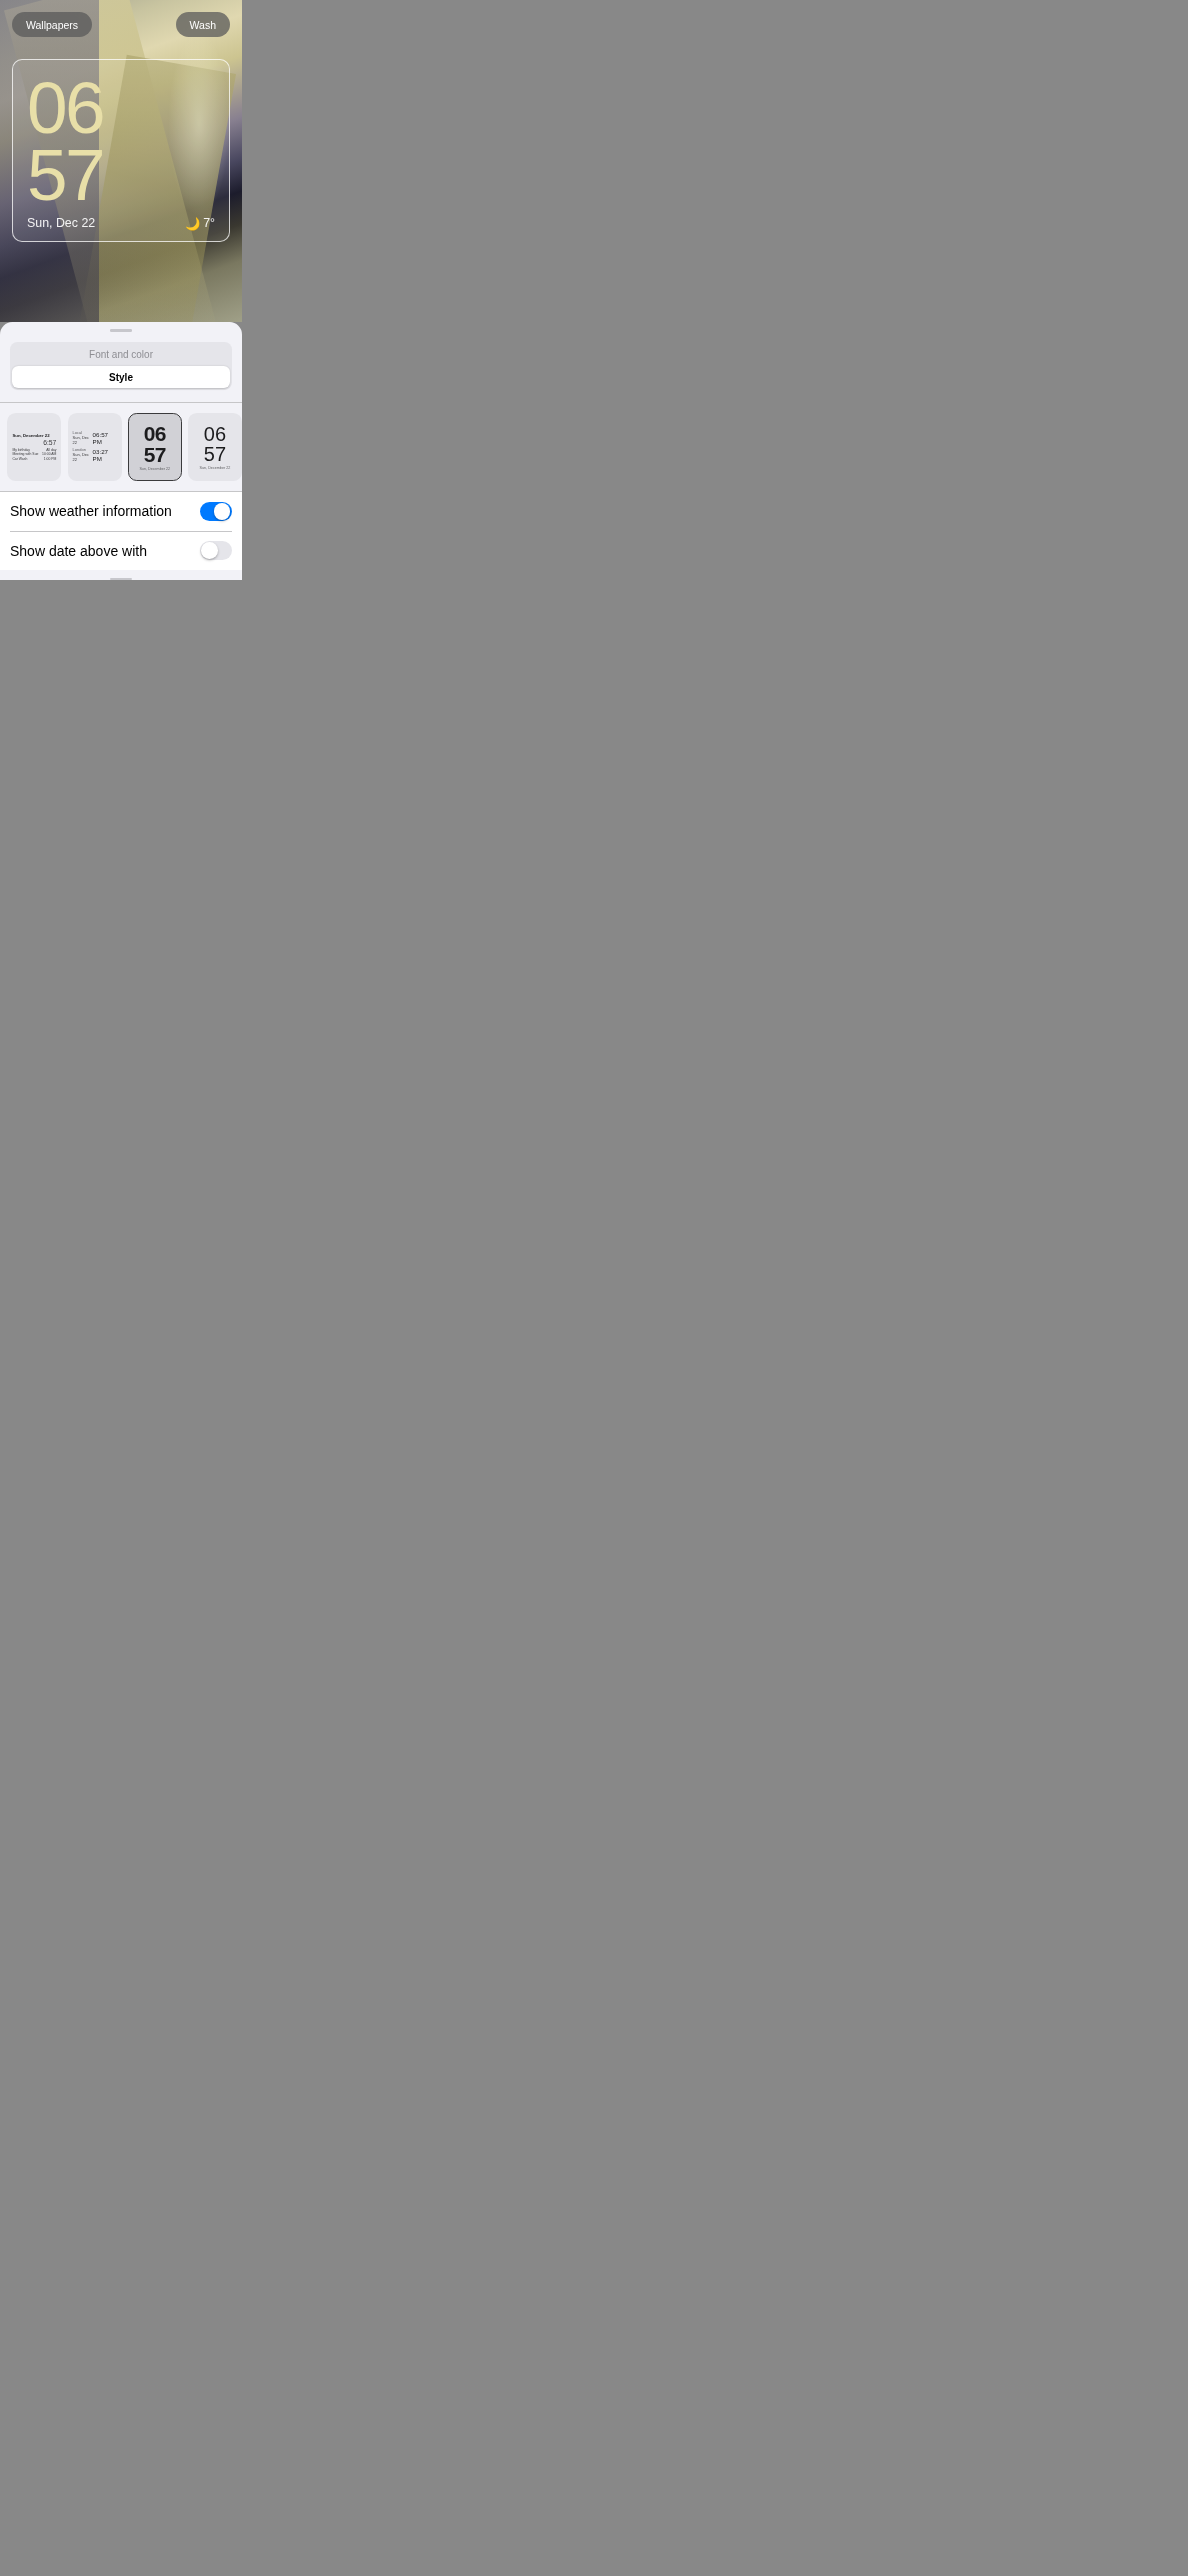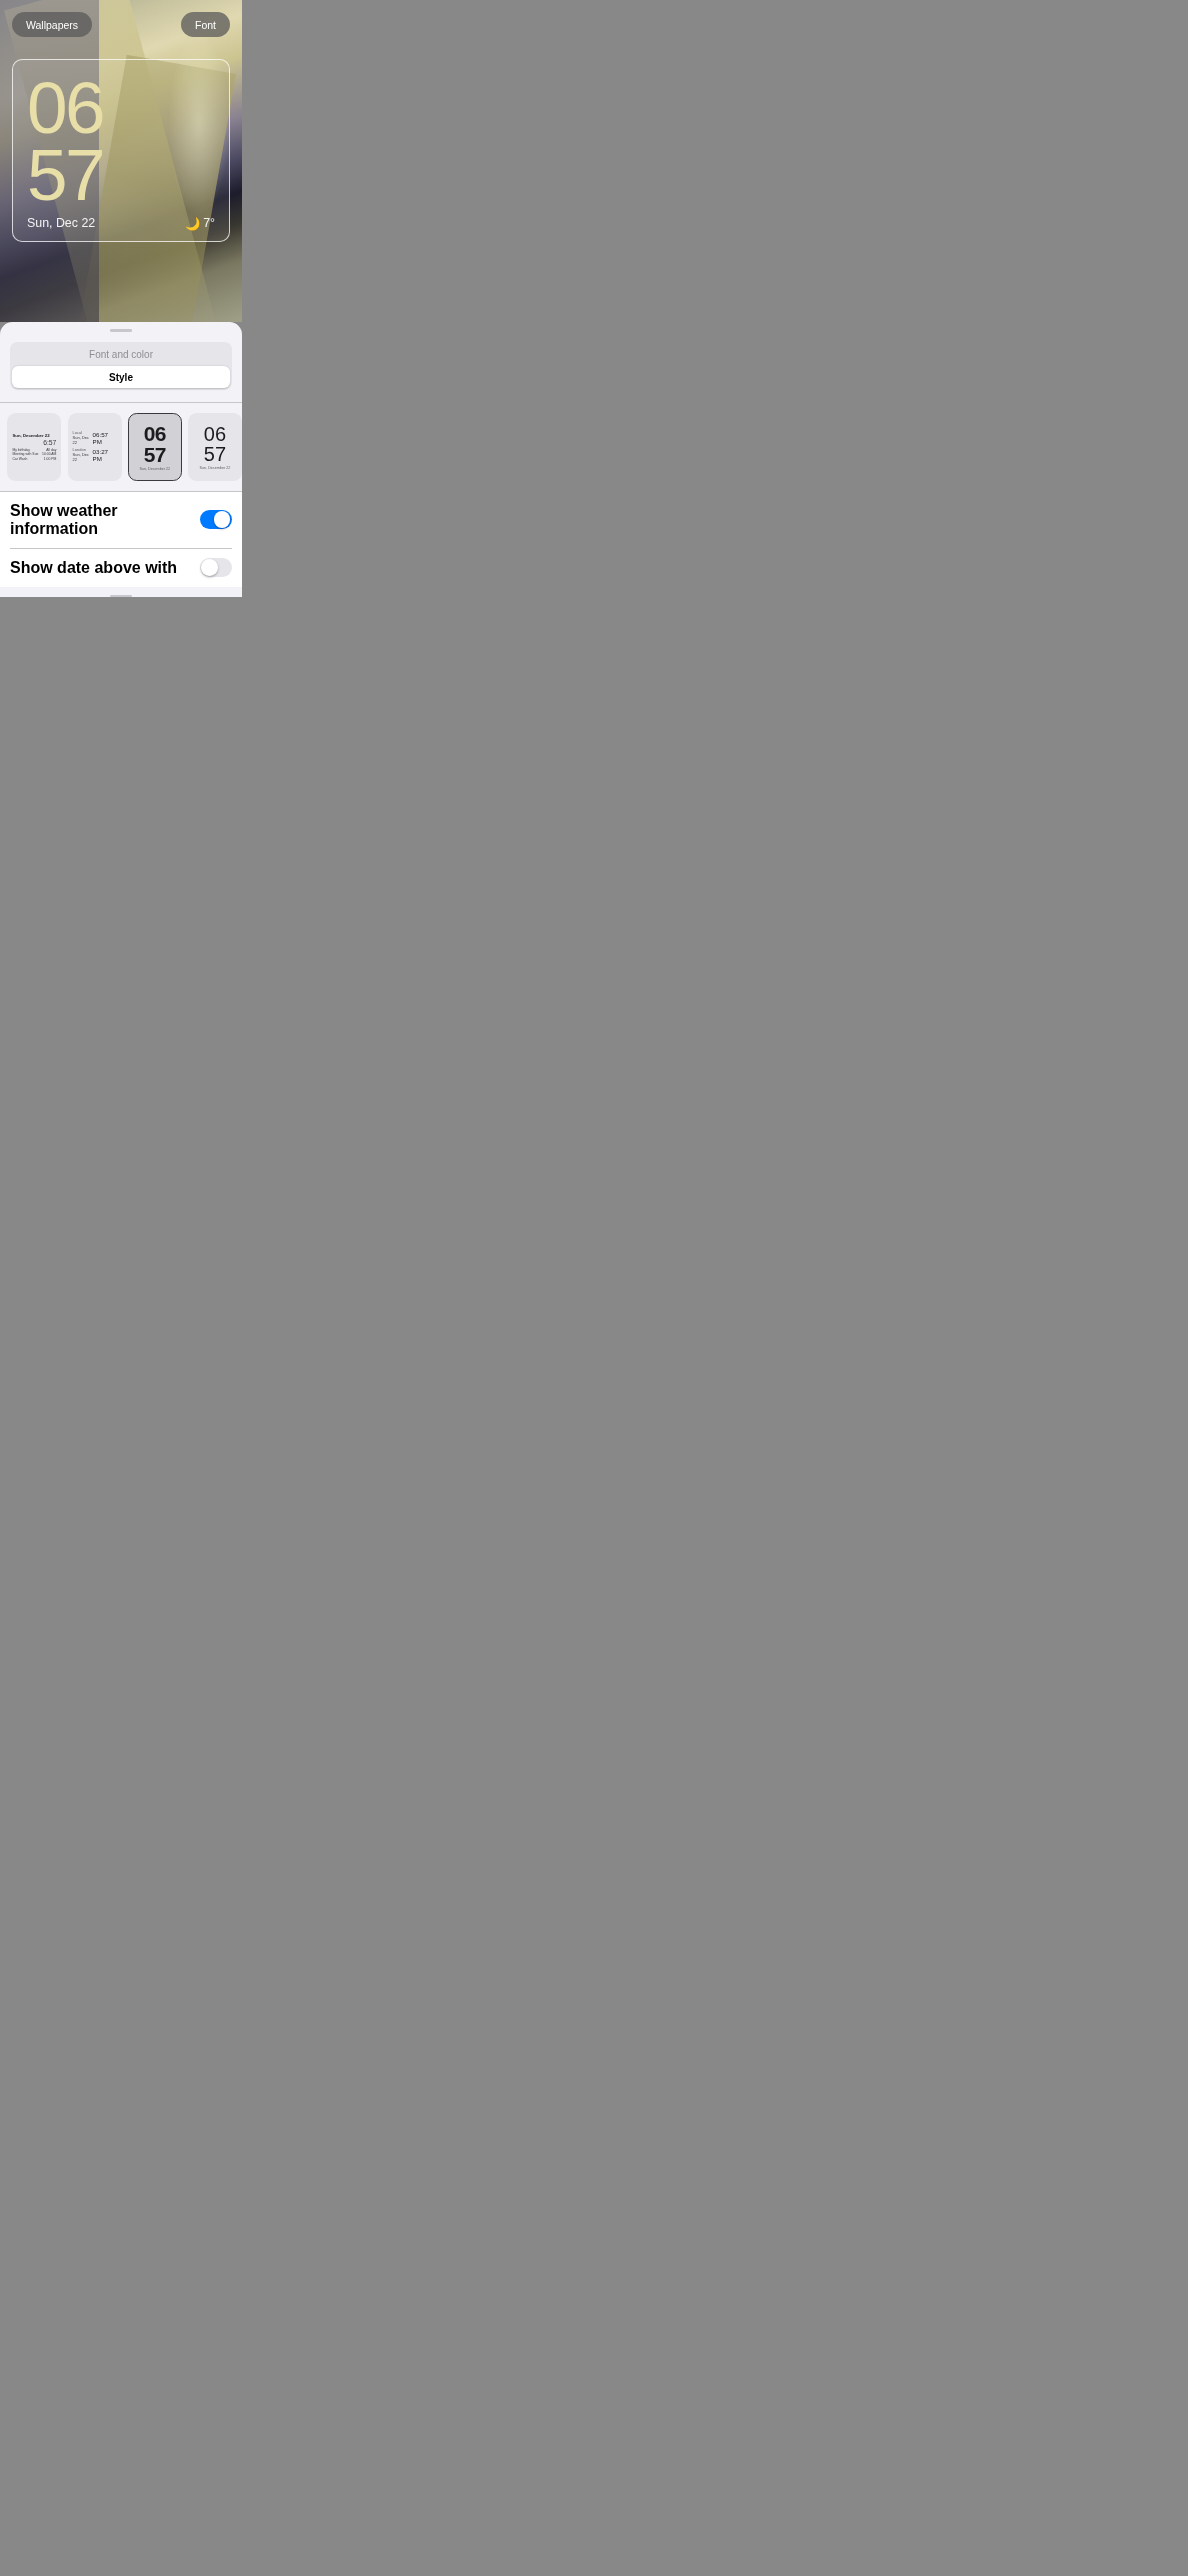--- a/index.html
+++ b/index.html
@@ -338,23 +338,23 @@
     }
 
     .toggle-row {
       display: flex;
       align-items: center;
       justify-content: space-between;
       padding: 10px 0;
     }
 
     .toggle-label {
-      font-size: 16px;
+      font-size: 14px;
       color: #000;
-      font-weight: 700;
+      font-weight: 400;
     }
 
     
     .toggle-switch {
       width: 32px;
       height: 19px;
       border-radius: 10px;
       position: relative;
       cursor: pointer;
       flex-shrink: 0;
@@ -400,21 +400,21 @@
 
 <div class="wallpaper-section">
   <div class="wallpaper-bg"></div>
   <div class="wallpaper-shape1"></div>
   <div class="wallpaper-shape2"></div>
   <div class="wallpaper-shape3"></div>
   <div class="wallpaper-sparkle"></div>
 
   <div class="top-buttons">
     <button class="top-btn">Wallpapers</button>
-    <button class="top-btn">Font</button>
+    <button class="top-btn">Wash</button>
   </div>
 
   <div class="clock-widget">
     <div class="clock-hours">06</div>
     <div class="clock-minutes">57</div>
     <div class="clock-footer">
       <span class="clock-date">Sun, Dec 22</span>
       <div class="clock-weather">
         <span class="weather-icon">🌙</span>
         <span class="weather-temp">7°</span>

